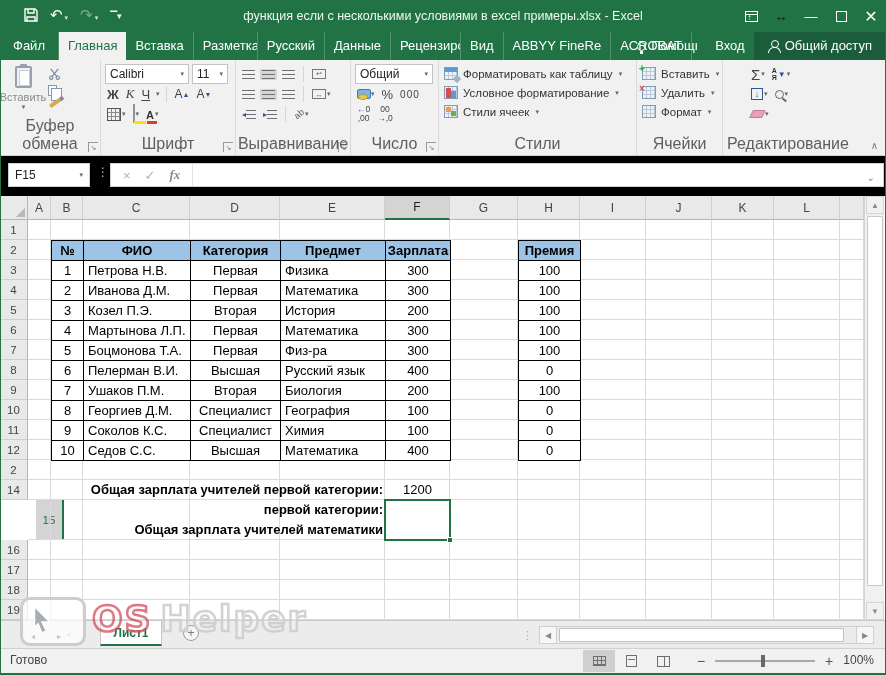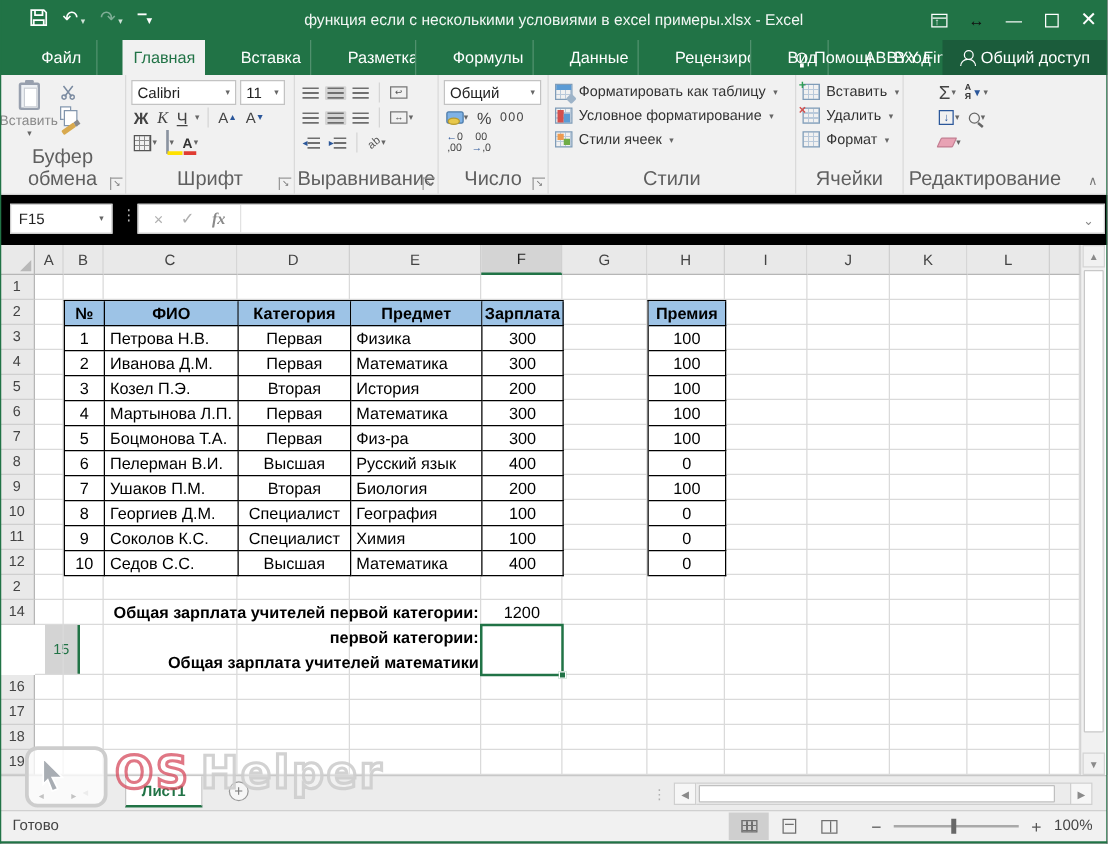--- a/index.html
+++ b/index.html
@@ -17,21 +17,21 @@
   .winctl { position:absolute; right:0; top:0; height:32px; display:flex; align-items:center; gap:0; }
   .winctl .wbtn { width:30px; height:32px; display:flex; align-items:center; justify-content:center; color:#fff; font-size:13px; }
   .ribdisp { width:13px; height:11px; border:1px solid #fff; position:relative; }
   .ribdisp::before { content:""; position:absolute; left:0; top:2px; width:100%; height:1px; background:#fff; }
   .ribdisp::after { content:"\2191"; position:absolute; left:2px; top:1px; font-size:8px; color:#fff; }
   .darkarrow { color:#111 !important; font-weight:bold; }
   .maxbox { width:11px; height:11px; border:1px solid #fff; }
 
   
   .tabbar { position:absolute; left:0; top:32px; width:886px; height:28px; background:var(--accent); display:flex; align-items:stretch; color:#fff; font-size:13px; }
-  .rtab { padding:0 9px; line-height:28px; border-right:1px solid rgba(255,255,255,.22); white-space:nowrap; overflow:hidden;margin-left:20px; }
+  .rtab { padding:0 9px; line-height:28px; border-right:1px solid rgba(255,255,255,.22); white-space:nowrap; overflow:hidden; }
   .rtab.file { padding:0 13px; }
   .rtab.active { background:#f1f1f1; color:var(--accent); border-right:none; }
   .tab-right { position:absolute; right:0; top:0; height:28px; display:flex; align-items:stretch; }
   .tr-item { display:flex; align-items:center; gap:5px; padding:0 9px; line-height:28px; white-space:nowrap; overflow:hidden; }
   .share { background:#1b5c3b; padding:0 14px; }
   .bulb { width:9px; height:9px; border:1.5px solid #fff; border-radius:50%; position:relative; }
   .bulb::after { content:""; position:absolute; left:2px; top:8px; width:3px; height:3px; background:#fff; }
   .person { width:12px; height:12px; position:relative; }
   .person::before { content:""; position:absolute; left:3px; top:0; width:6px; height:6px; border:1.5px solid #fff; border-radius:50%; }
   .person::after { content:""; position:absolute; left:0; top:7px; width:11px; height:5px; border:1.5px solid #fff; border-bottom:none; border-radius:6px 6px 0 0; }
@@ -213,21 +213,21 @@
         </span>
       <span class="wbtn" style="font-size:16px;">✕</span>
     </div>
   </div>
 
   <div class="tabbar">
     <div class="rtab file">Файл</div>
     <div class="rtab active">Главная</div>
     <div class="rtab">Вставка</div>
     <div class="rtab" style="max-width:64px;">Разметка стра</div>
-    <div class="rtab">Формулы</div>
+    <div class="rtab">Русский</div>
     <div class="rtab">Данные</div>
     <div class="rtab" style="max-width:70px;">Рецензирован</div>
     <div class="rtab">Вид</div>
     <div class="rtab">ABBYY FineRe</div>
     <div class="rtab">ACROBAT</div>
     <div class="tab-right">
       <div class="tr-item">
         <span class="bulb"></span>
         <span style="max-width:46px;overflow:hidden;display:inline-block;">Помощь</span>
       </div>

